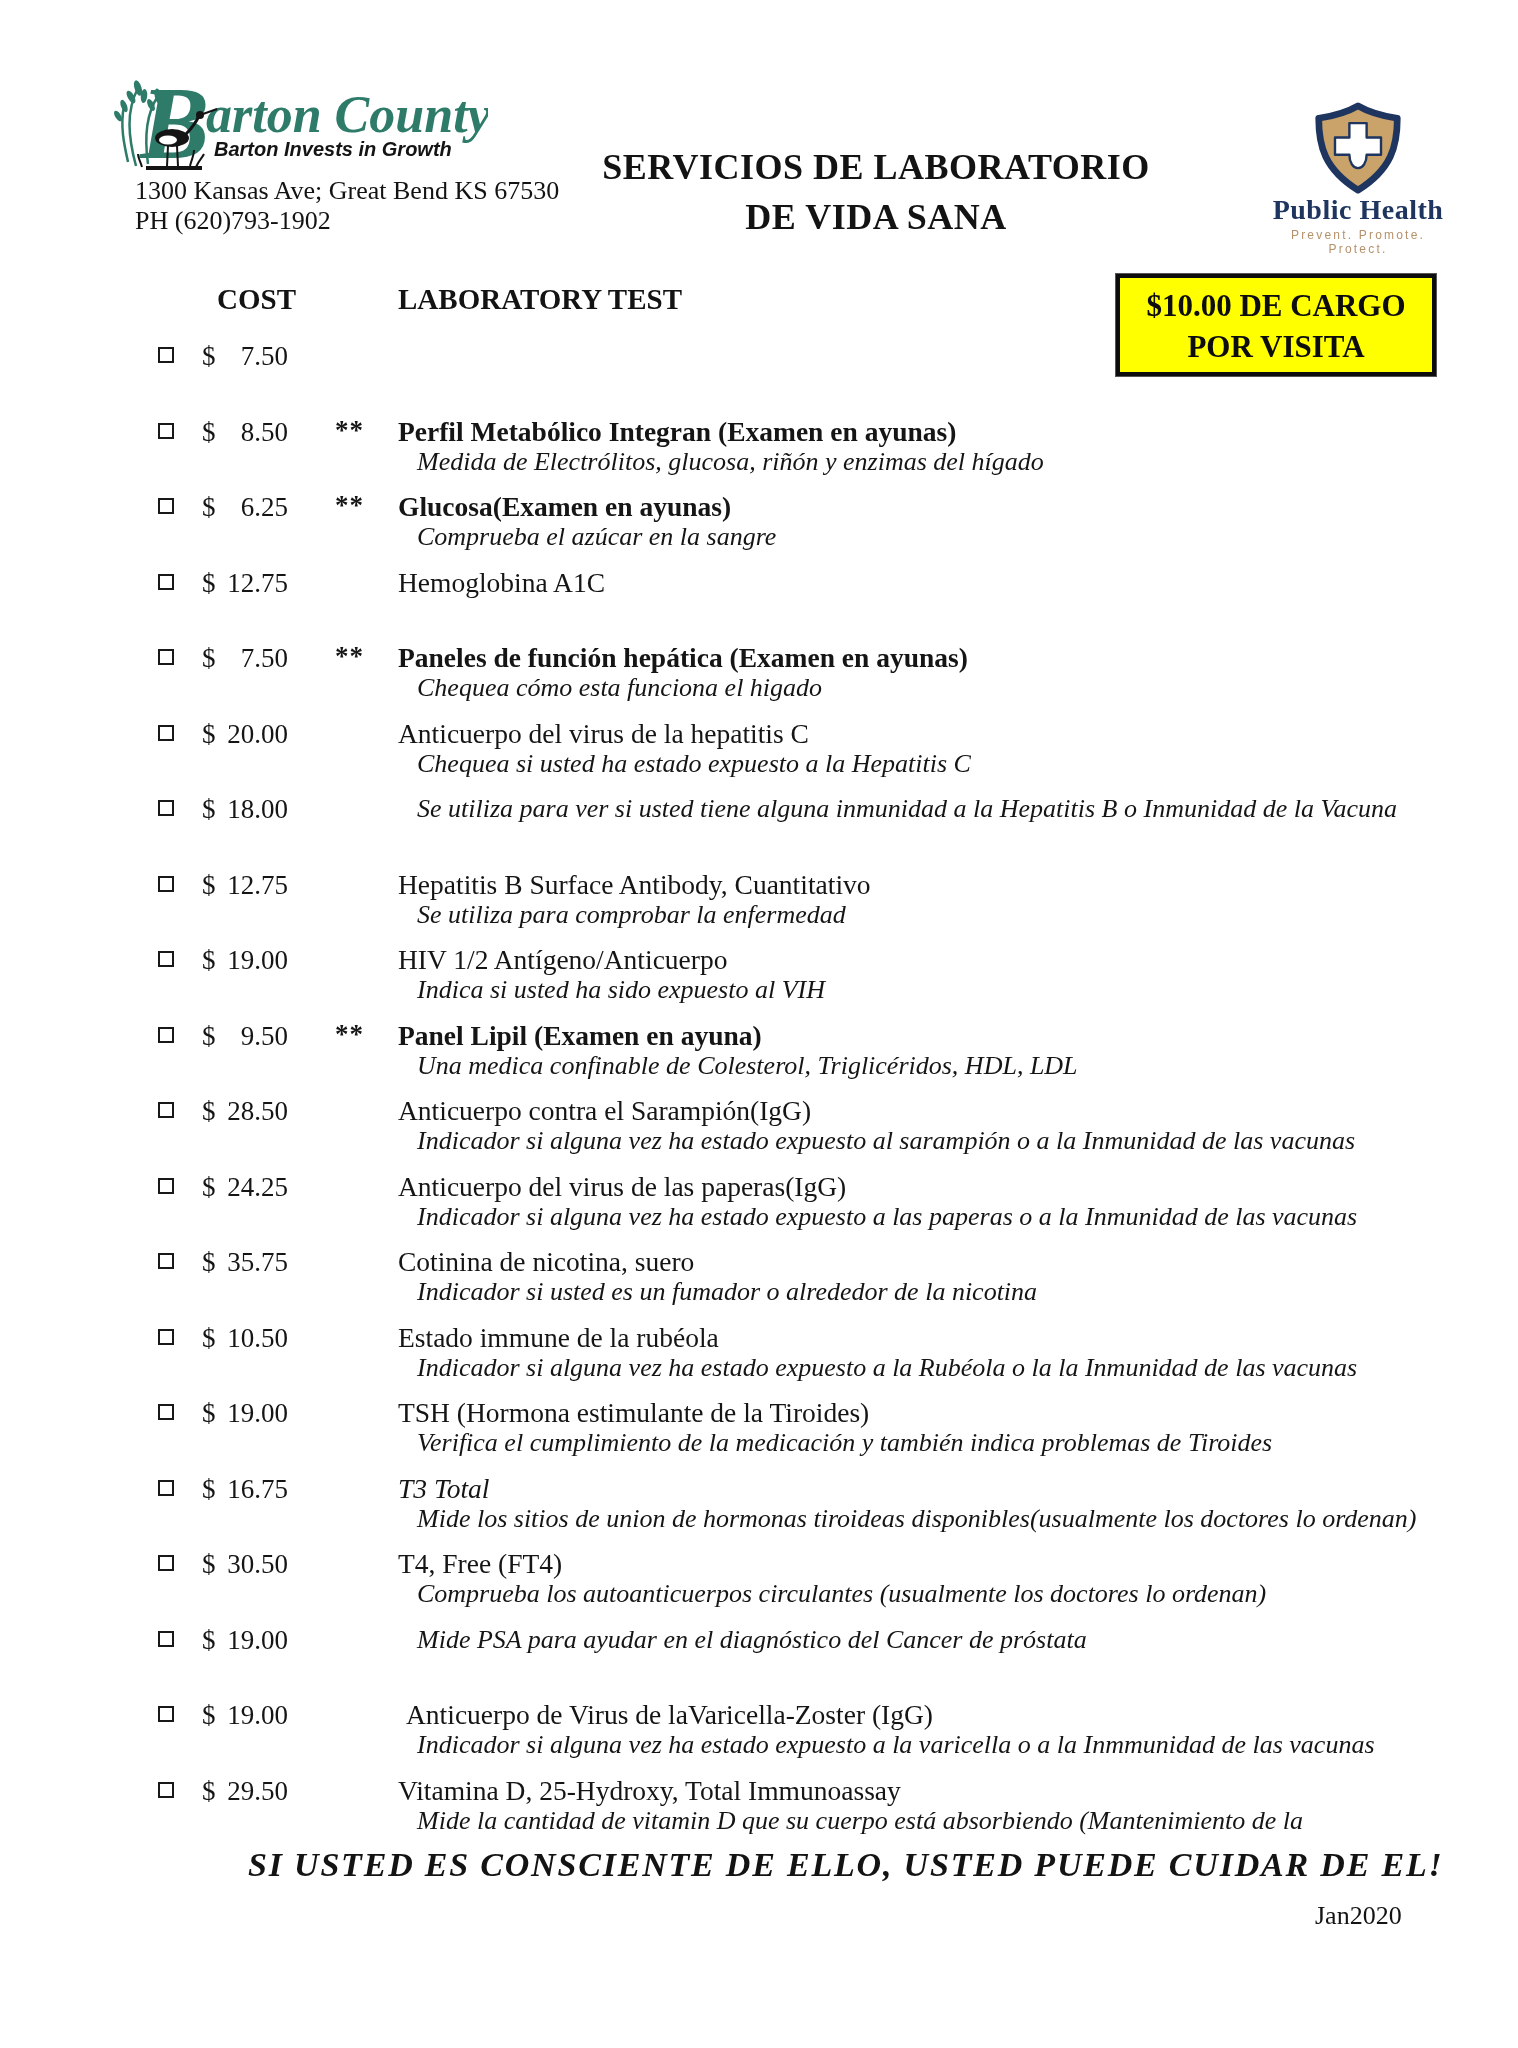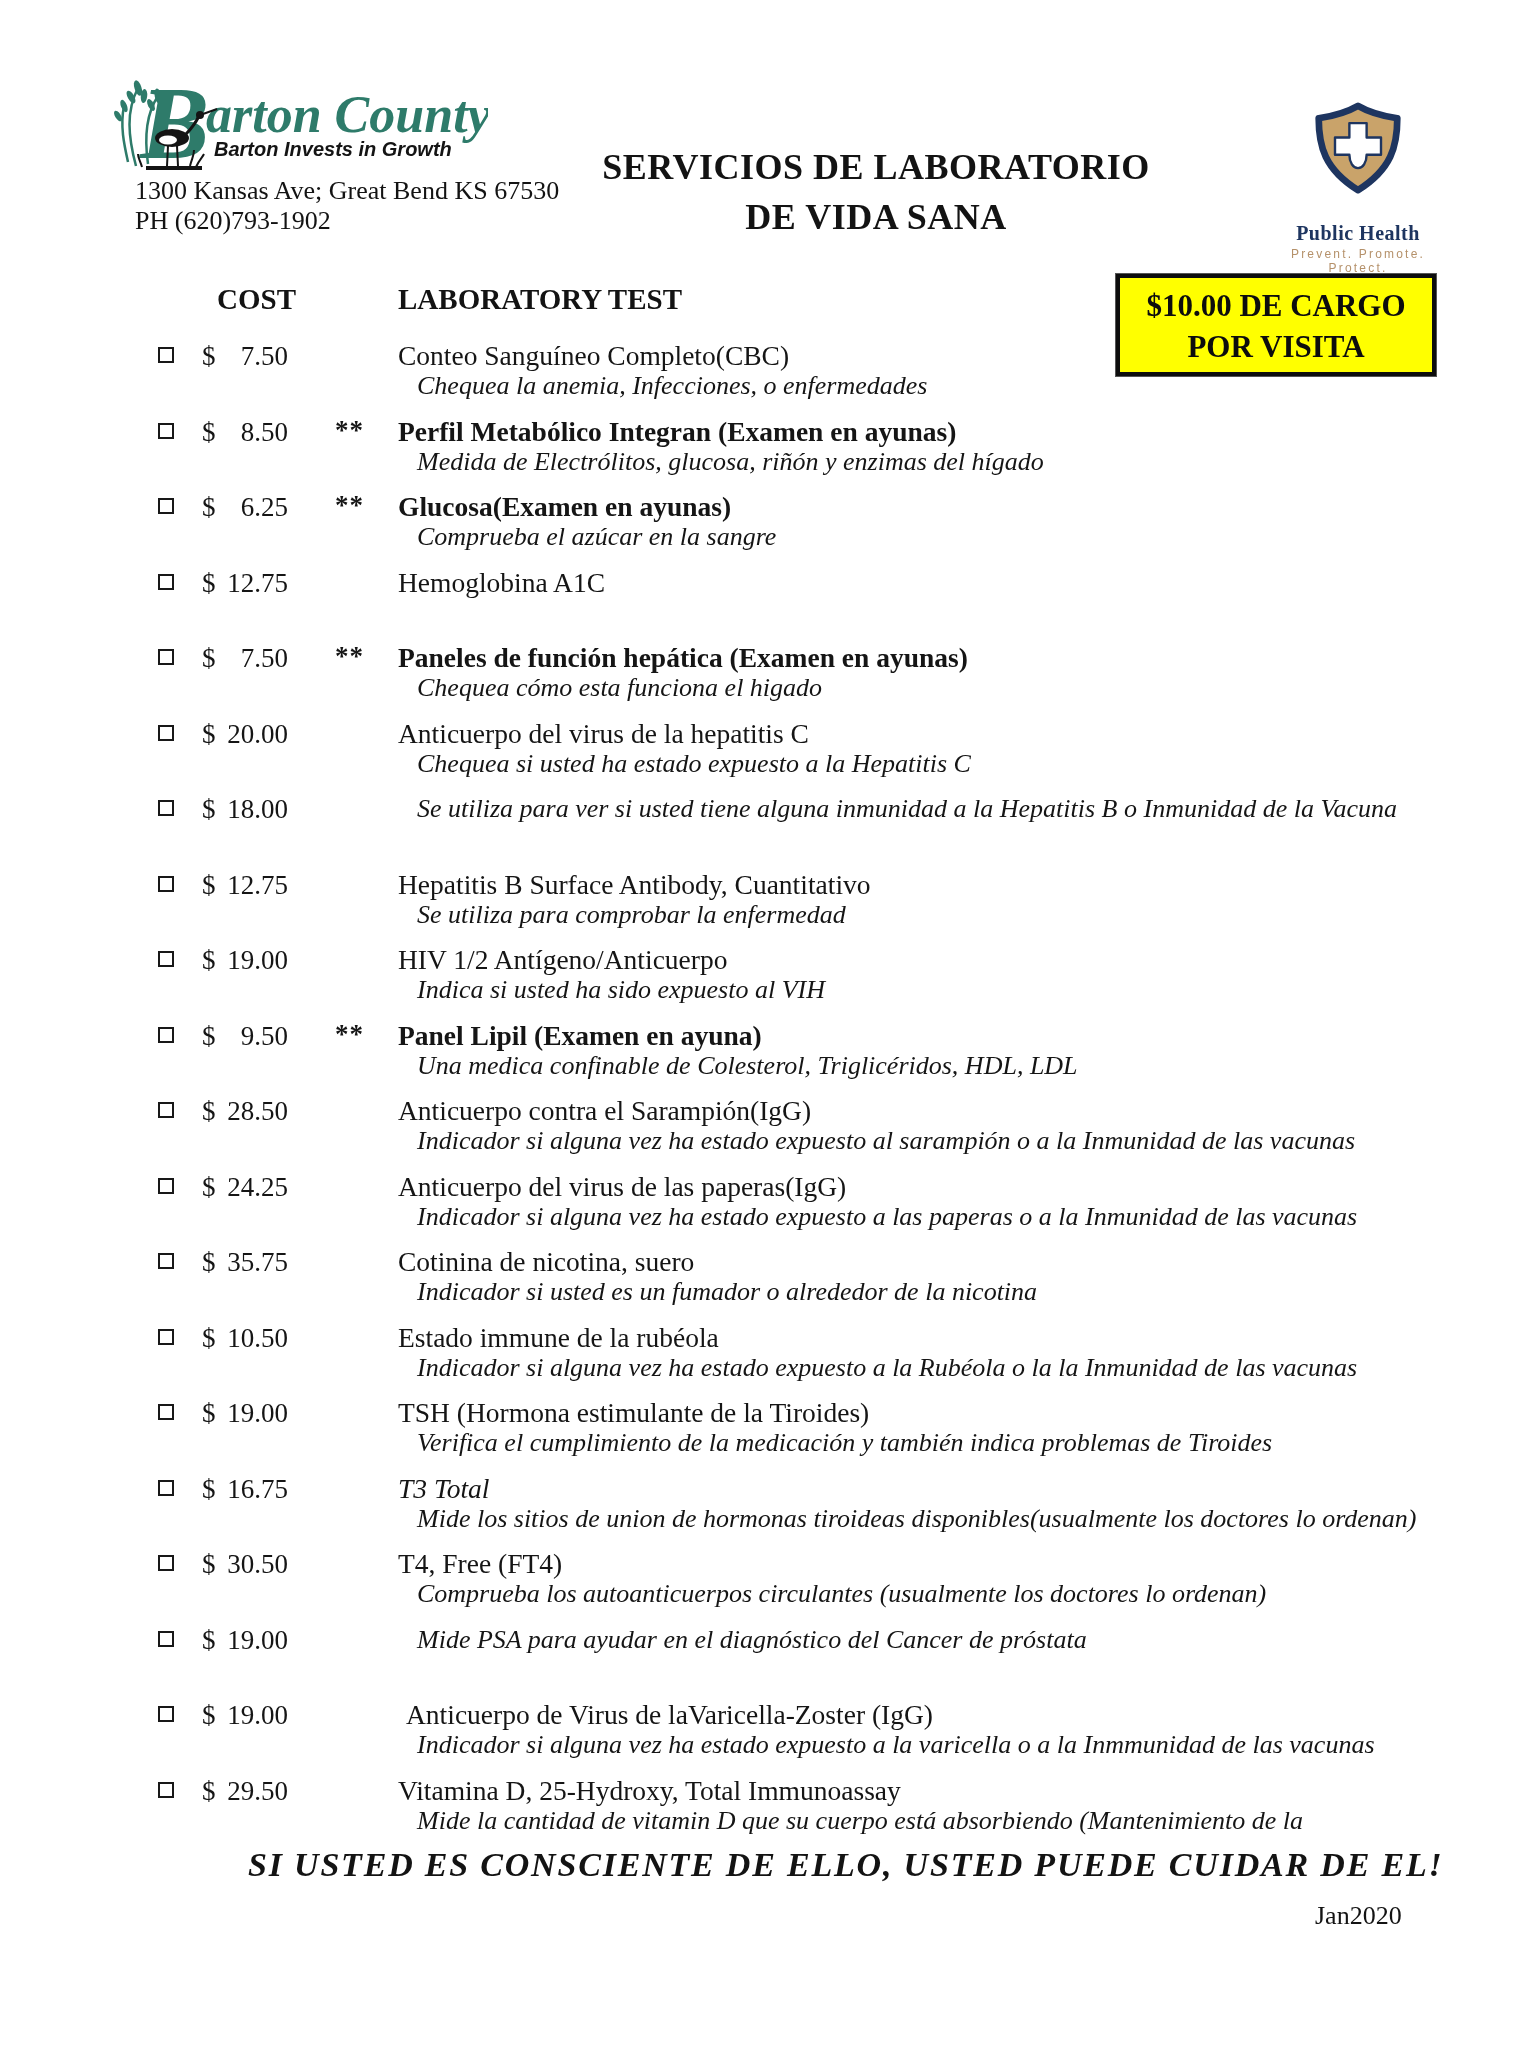--- a/index.html
+++ b/index.html
@@ -10,21 +10,21 @@
   }
 
   
   .brand { position:absolute; left:98px; top:66px; }
   .brand-address { position:absolute; left:135px; top:176px; font-size:26px; line-height:30px; color:#131313; }
 
   .title-block { position:absolute; left:556px; top:142px; width:640px; text-align:center;
     font-weight:bold; font-size:36px; line-height:50px; letter-spacing:.5px; color:#131313; }
 
   .ph-block { position:absolute; left:1266px; top:102px; width:184px; text-align:center; }
-  .ph-title { font-family:"Liberation Serif", serif; font-weight:bold; font-size:20px; color:#1e3560; margin-top:28px; letter-spacing:.5px;}
+  .ph-title { font-family:"Liberation Serif", serif; font-weight:bold; font-size:28px; color:#1e3560; margin-top:0; letter-spacing:.5px;}
   .ph-tagline { font-size:12px; letter-spacing:2.2px; color:#b5916a; margin-top:2px; font-family:"Liberation Sans", sans-serif;}
 
   .fee-box { position:absolute; left:1116px; top:274px; width:320px; height:102px;
     background:#ffff00; border:4px solid #0d0d0d; box-shadow:0 0 0 1px #555;
     text-align:center; font-weight:bold; font-size:31px; line-height:41px; padding-top:7px; color:#0d0d0d; }
 
   
   .col-head { position:absolute; font-weight:bold; font-size:29px; color:#131313; }
   .head-cost { left:217px; top:283px; }
   .head-test { left:398px; top:283px; }
@@ -116,24 +116,20 @@
 
   <div class="rows">
 
       <div class="row">
         <span class="c-cb">
           <span class="cb"></span>
         </span>
         <span class="c-dollar">$</span>
         <span class="c-price">7.50</span>
         <span class="c-stars" style="visibility: hidden;">**</span>
-        <span class="c-main">
-          <span class="t-name" style="display:block;">Conteo Sanguíneo Completo(CBC)</span>
-          <span class="t-desc" style="display:block;">Chequea la anemia, Infecciones, o enfermedades</span>
-        </span>
       </div>
 
       <div class="row">
         <span class="c-cb">
           <span class="cb"></span>
         </span>
         <span class="c-dollar">$</span>
         <span class="c-price">8.50</span>
         <span class="c-stars">**</span>
         <span class="c-main">

